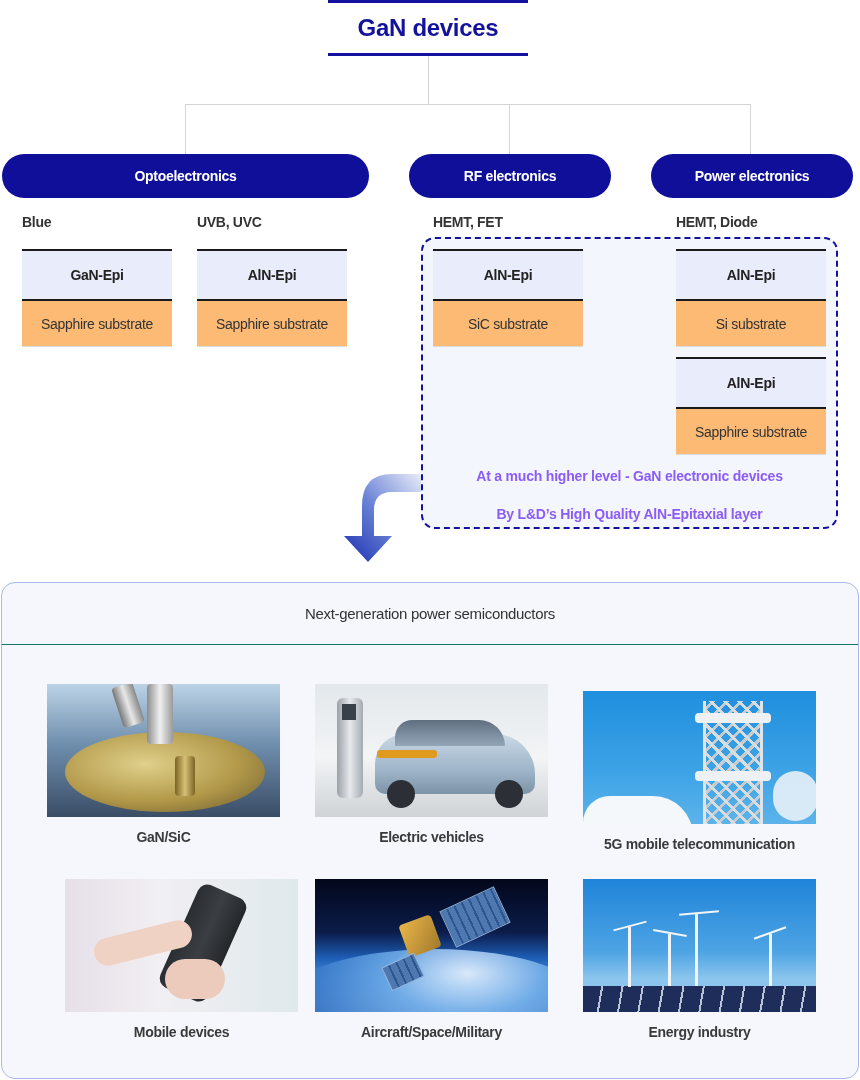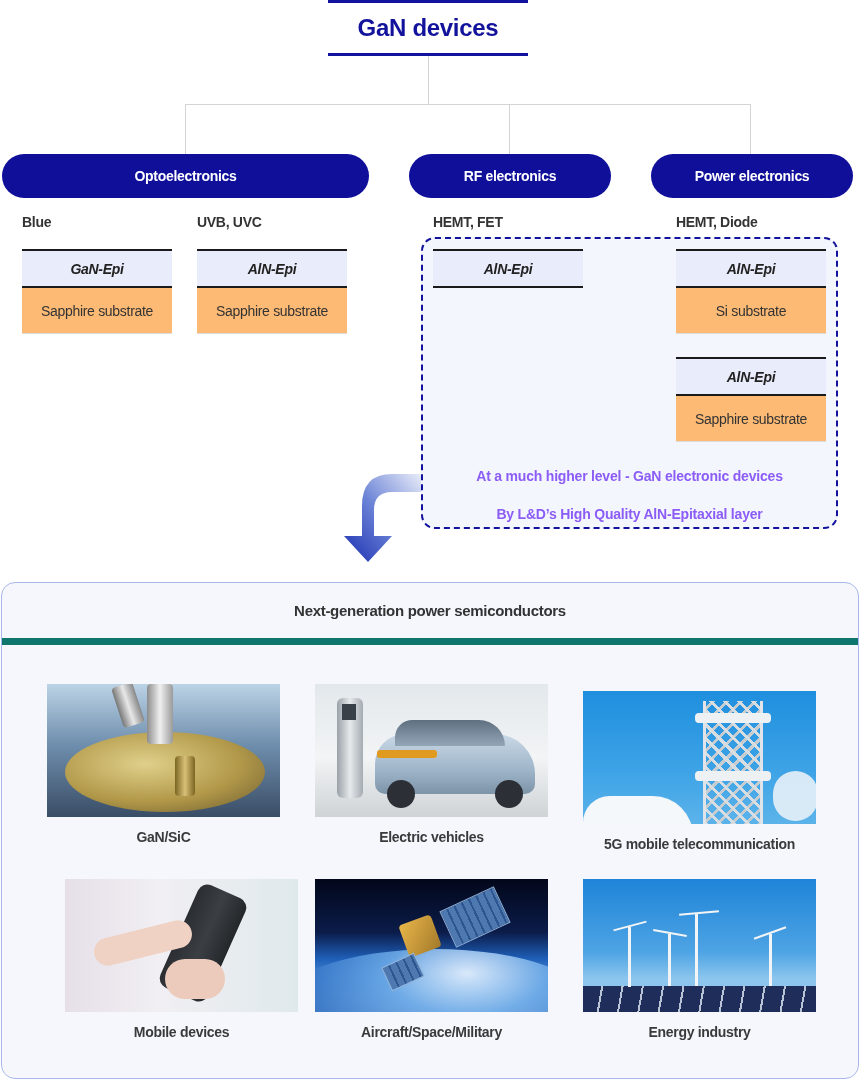--- a/index.html
+++ b/index.html
@@ -27,23 +27,23 @@
   }
 
   .sub-label {
     position: absolute; top: 214px; height: 22px; font-weight: bold; font-size: 14px;
     color: #333; text-align: left; letter-spacing: -0.3px;
   }
 
   
   .stack { position: absolute; width: 150px; }
   .stack .epi {
-    height: 39px; background: #e9ecfb; border-top: 2px solid #1a1a1a; border-bottom: 2px solid #1a1a1a;
-    display: flex; align-items: center; justify-content: center;
-    font-weight: bold; font-size: 14px; color: #222; letter-spacing: -0.3px; font-style: italic;
+    height: 52px; background: #e9ecfb; border-top: 2px solid #1a1a1a; border-bottom: 2px solid #1a1a1a;
+    display: flex; align-items: center; justify-content: center;
+    font-weight: bold; font-size: 14px; color: #222; letter-spacing: -0.3px;
   }
   .stack .sub {
     height: 46px; background: #fdba74; border-bottom: 1px solid #dcdcdc;
     display: flex; align-items: center; justify-content: center;
     font-size: 14px; color: #333; letter-spacing: -0.3px;
   }
 
   
   .dashed-box {
     position: absolute; left: 421px; top: 237px; width: 417px; height: 292px;
@@ -57,23 +57,23 @@
   
   .arrow-svg { position: absolute; left: 340px; top: 470px; }
 
   
   .panel {
     position: absolute; left: 1px; top: 582px; width: 858px; height: 497px;
     border: 1px solid #a9b8ea; border-radius: 14px; background: #f5f7fd;
     overflow: hidden;
   }
   .panel-header {
-    height: 62px; border-bottom: 7px solid #0f766e;
-    display: flex; align-items: center; justify-content: center;
-    font-weight: bold; font-size: 15px; color: #333; letter-spacing: -0.3px;
+    height: 62px; border-bottom: 1px solid #0f766e;
+    display: flex; align-items: center; justify-content: center;
+    font-weight: normal; font-size: 15px; color: #333; letter-spacing: -0.3px;
   }
   .tile { position: absolute; width: 233px; }
   .tile .thumb { width: 233px; height: 133px; position: relative; overflow: hidden; }
   .tile .caption {
     margin-top: 12px; text-align: center; font-size: 14px; font-weight: bold; color: #3a3a3a; letter-spacing: -0.3px;
   }
 </style>
 </head>
 <body>
 
@@ -99,20 +99,21 @@
 <div class="stack" style="left:22px; top:249px;">
   <div class="epi">GaN-Epi</div>
   <div class="sub">Sapphire substrate</div>
 </div>
 <div class="stack" style="left:197px; top:249px;">
   <div class="epi">AlN-Epi</div>
   <div class="sub">Sapphire substrate</div>
 </div>
 <div class="stack" style="left:433px; top:249px;">
   <div class="epi">AlN-Epi</div>
+  <div class="sub">SiC substrate</div>
 </div>
 <div class="stack" style="left:676px; top:249px;">
   <div class="epi">AlN-Epi</div>
   <div class="sub">Si substrate</div>
 </div>
 <div class="stack" style="left:676px; top:357px;">
   <div class="epi">AlN-Epi</div>
   <div class="sub">Sapphire substrate</div>
 </div>
 

